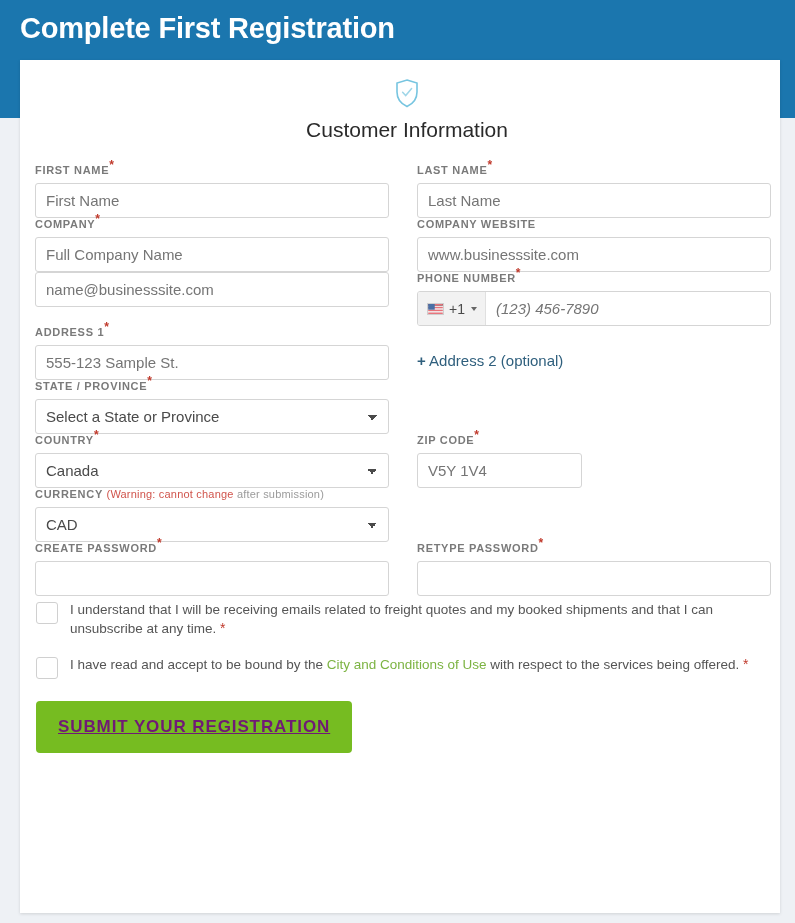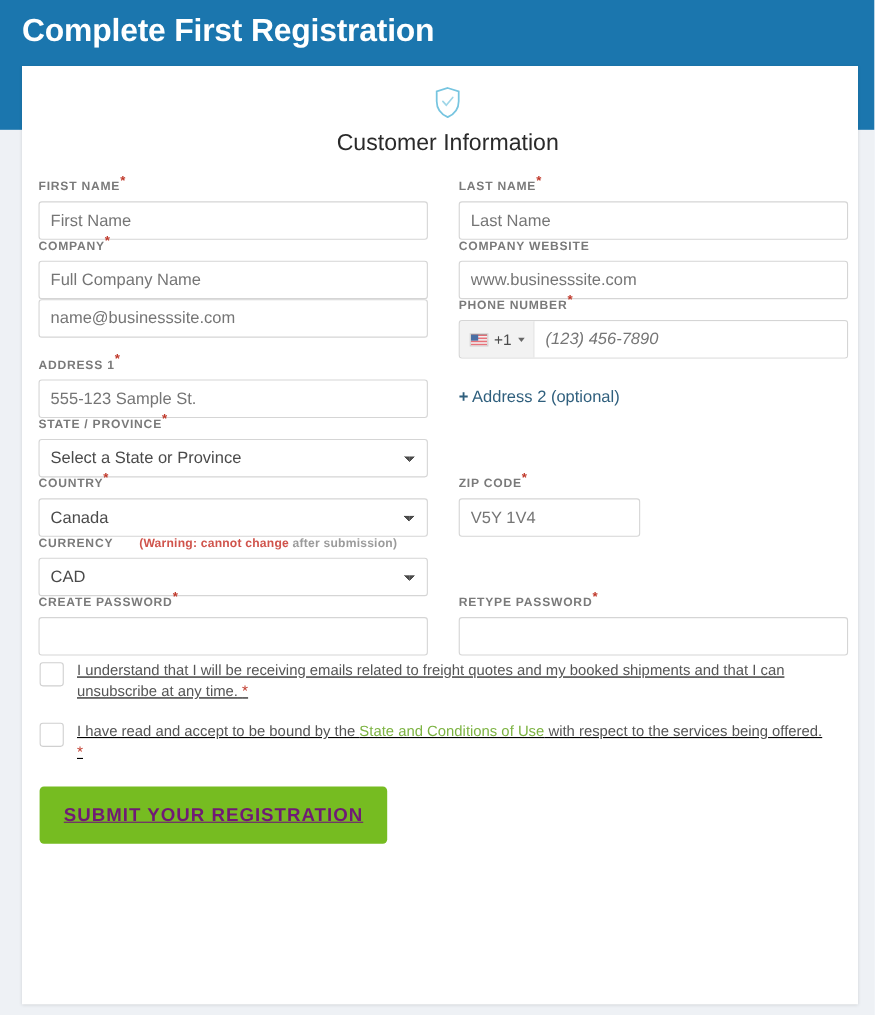--- a/index.html
+++ b/index.html
@@ -68,25 +68,24 @@
     letter-spacing: 0.7px;
     color: #7a7a7a;
     font-weight: bold;
     text-transform: uppercase;
     margin-bottom: 6px;
     line-height: 13px;
   }
   .req { color: #c0392b; font-size: 12px; vertical-align: super; line-height: 0; }
   .warn-note {
     color: #9b9b9b;
-    font-weight: bold;
+    font-weight: normal;
     letter-spacing: 0.2px;
     text-transform: none;
     font-size: 11px;
-    margin-left: 20px;
   }
   .warn-red { color: #d0544c; }
 
   .input {
     width: 100%;
     height: 35px;
     border: 1px solid #d5d5d5;
     border-radius: 3px;
     background: #fff;
     font-family: "Liberation Sans", sans-serif;
@@ -170,21 +169,20 @@
   }
   .addr2-link .plus { font-weight: bold; }
 
   
   .consent {
     display: flex;
     align-items: flex-start;
     gap: 12px;
     padding: 0 24px 0 16px;
     margin-top: 4px;
-    text-decoration: underline;
   }
   .consent.second { margin-top: 17px; }
   .cb {
     width: 22px; height: 22px;
     border: 1px solid #d0d0d0;
     border-radius: 3px;
     background: #fff;
     flex: none;
     margin-top: 2px;
     cursor: pointer;
@@ -372,21 +370,21 @@
 
     </div>
 
     <div class="consent">
       <div class="cb"></div>
       <div class="consent-text"><span>I understand that I will be receiving emails related to freight quotes and my booked shipments and that I can unsubscribe at any time.</span> <span class="req-inline">*</span></div>
     </div>
 
     <div class="consent second">
       <div class="cb"></div>
-      <div class="consent-text"><span>I have read and accept to be bound by the </span><a class="link-green">State and Conditions of Use</a><span> with respect to the services being offered.</span> <span class="req-inline">*</span></div>
+      <div class="consent-text"><span>I have read and accept to be bound by the </span><a class="link-green">City and Conditions of Use</a><span> with respect to the services being offered.</span> <span class="req-inline">*</span></div>
     </div>
 
     <div class="submit-wrap">
       <button class="submit-btn">Submit Your Registration</button>
     </div>
 
   </div>
 </div>
 
 </body></html>

